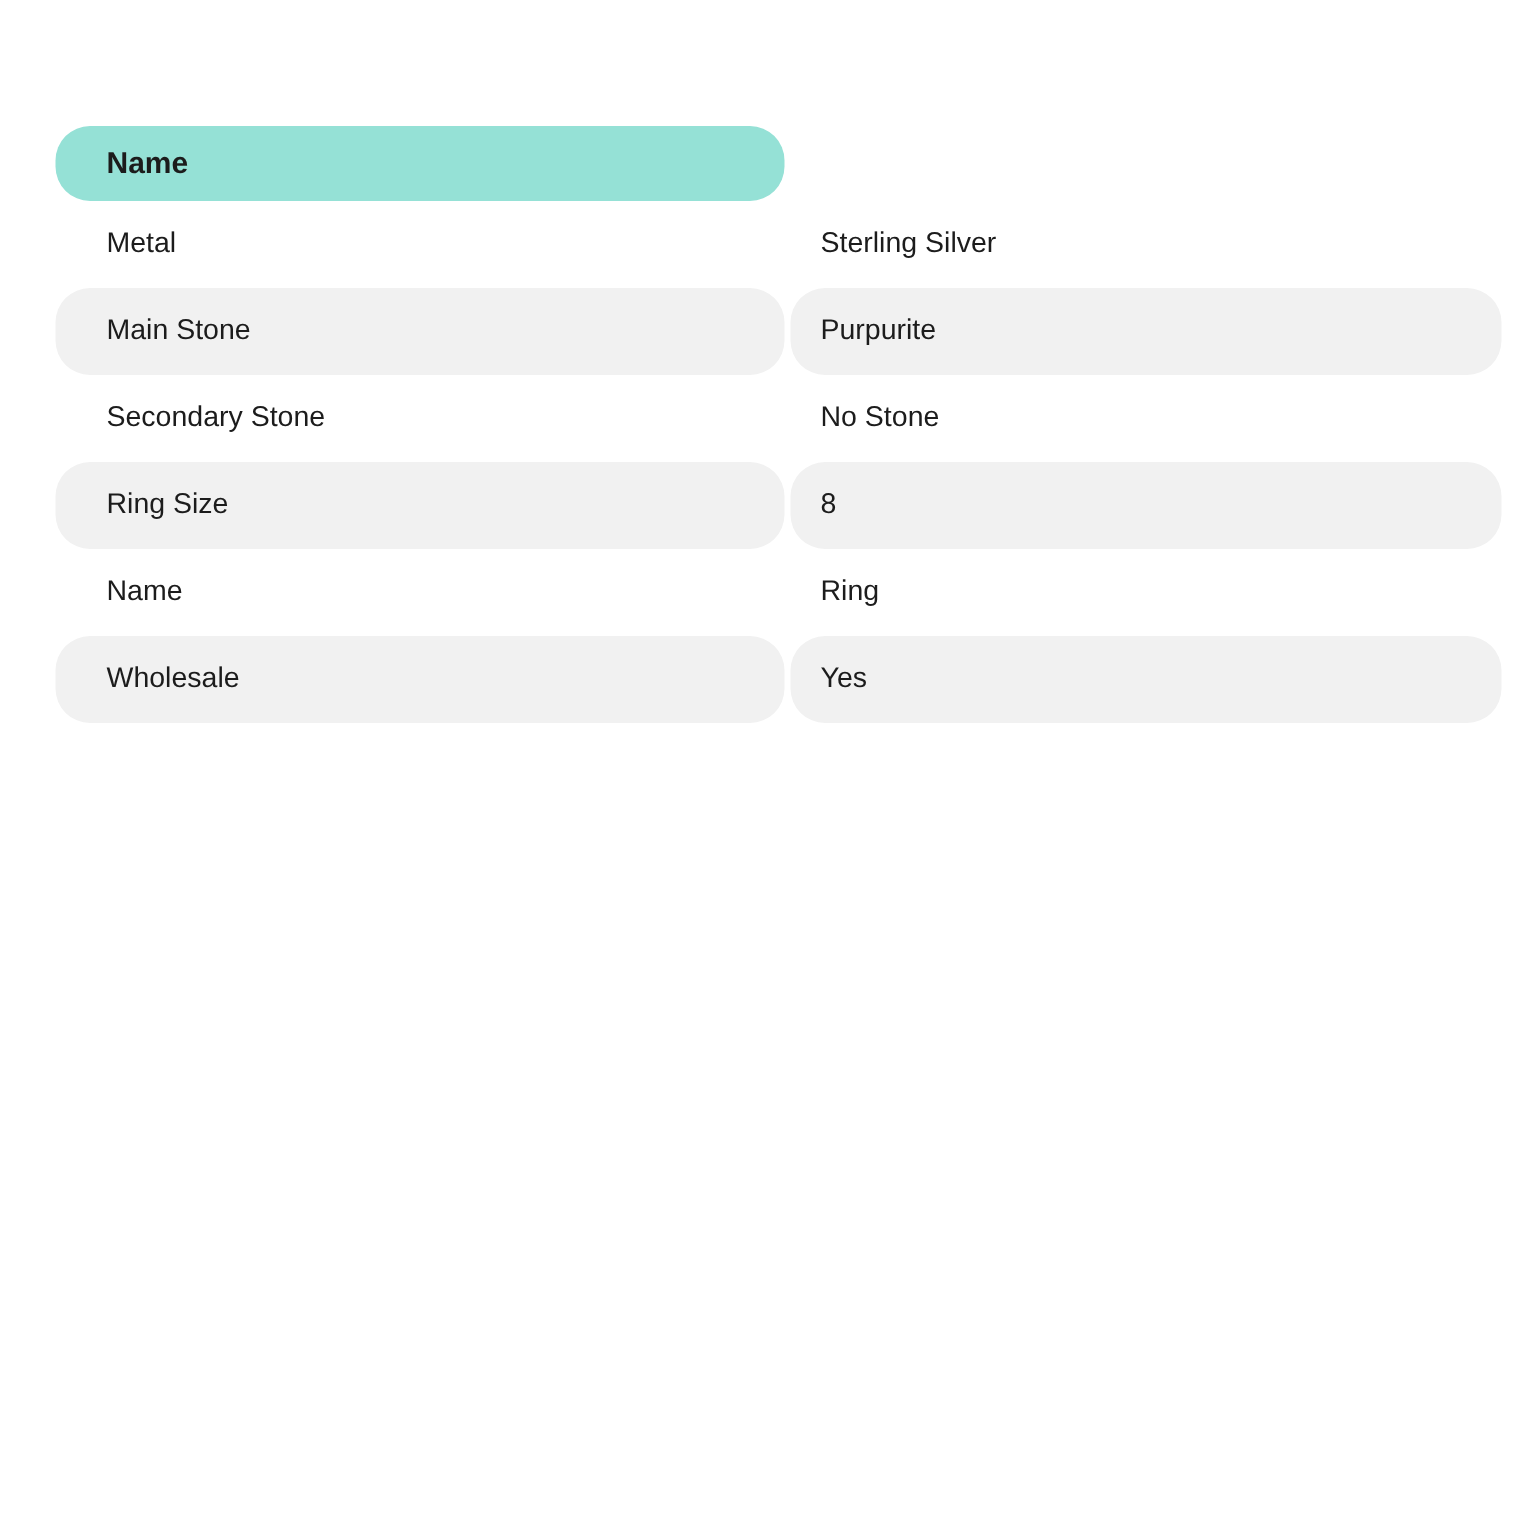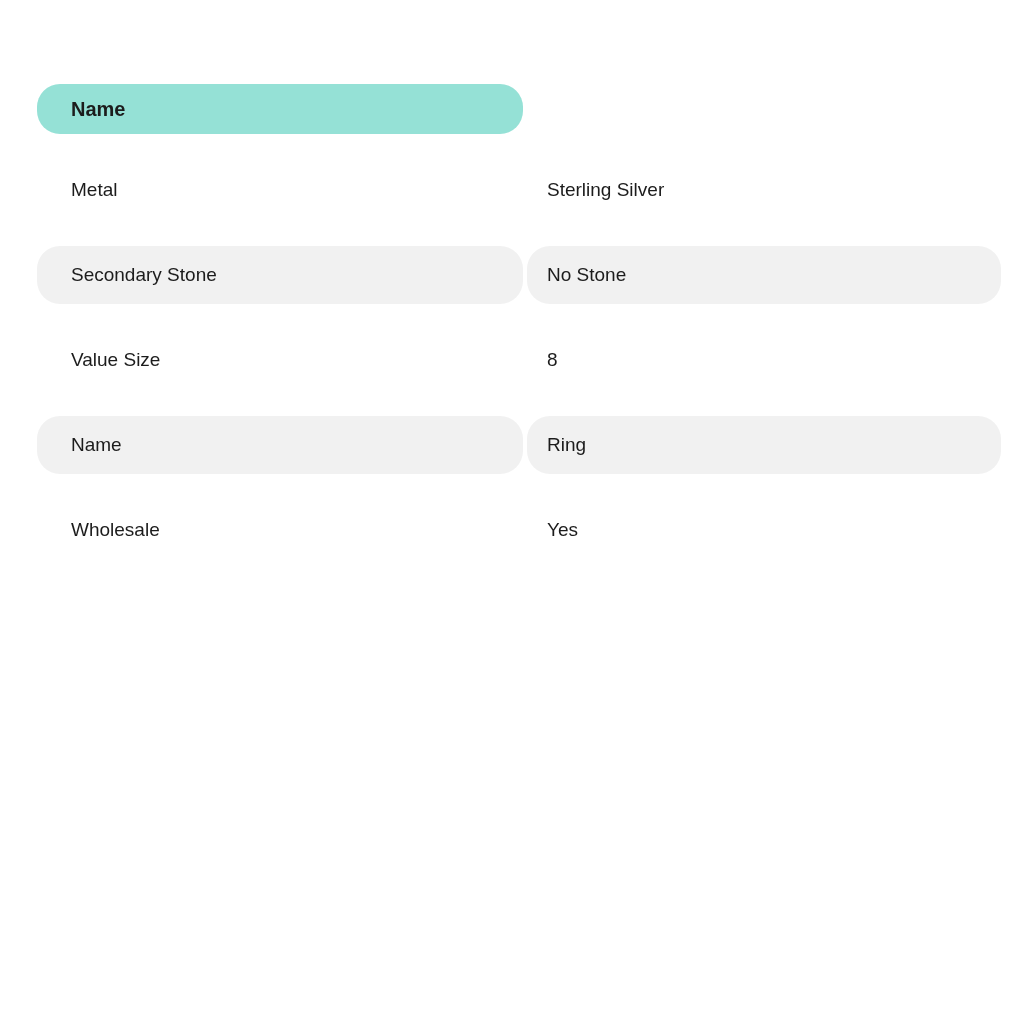--- a/index.html
+++ b/index.html
@@ -30,21 +30,20 @@
   .row.header-row{
     height:50px;
   }
   .row.header-row .cell{
     background:var(--header-bg);
     font-weight:700;
     font-size:20px;
   }
   .row.body-row{
     height:58px;
-    margin-top:27px;
   }
   
   .attr-table .row:nth-child(odd).body-row .cell{
     background:var(--stripe-bg);
   }
   .cell{
     display:flex;
     align-items:center;
     font-size:19px;
     line-height:1.2;
@@ -67,28 +66,32 @@
   <div class="row header-row">
     <div class="cell name-col">Name</div>
   </div>
 
   <div class="row body-row">
     <div class="cell name-col">Metal</div>
     <div class="cell value-col">Sterling Silver</div>
   </div>
 
 
+  <div class="row body-row">
+    <div class="cell name-col">Main Stone</div>
+    <div class="cell value-col">Purpurite</div>
+  </div>
 
   <div class="row body-row">
     <div class="cell name-col">Secondary Stone</div>
     <div class="cell value-col">No Stone</div>
   </div>
 
   <div class="row body-row">
-    <div class="cell name-col">Value Size</div>
+    <div class="cell name-col">Ring Size</div>
     <div class="cell value-col">8</div>
   </div>
 
   <div class="row body-row">
     <div class="cell name-col">Name</div>
     <div class="cell value-col">Ring</div>
   </div>
 
   <div class="row body-row">
     <div class="cell name-col">Wholesale</div>

